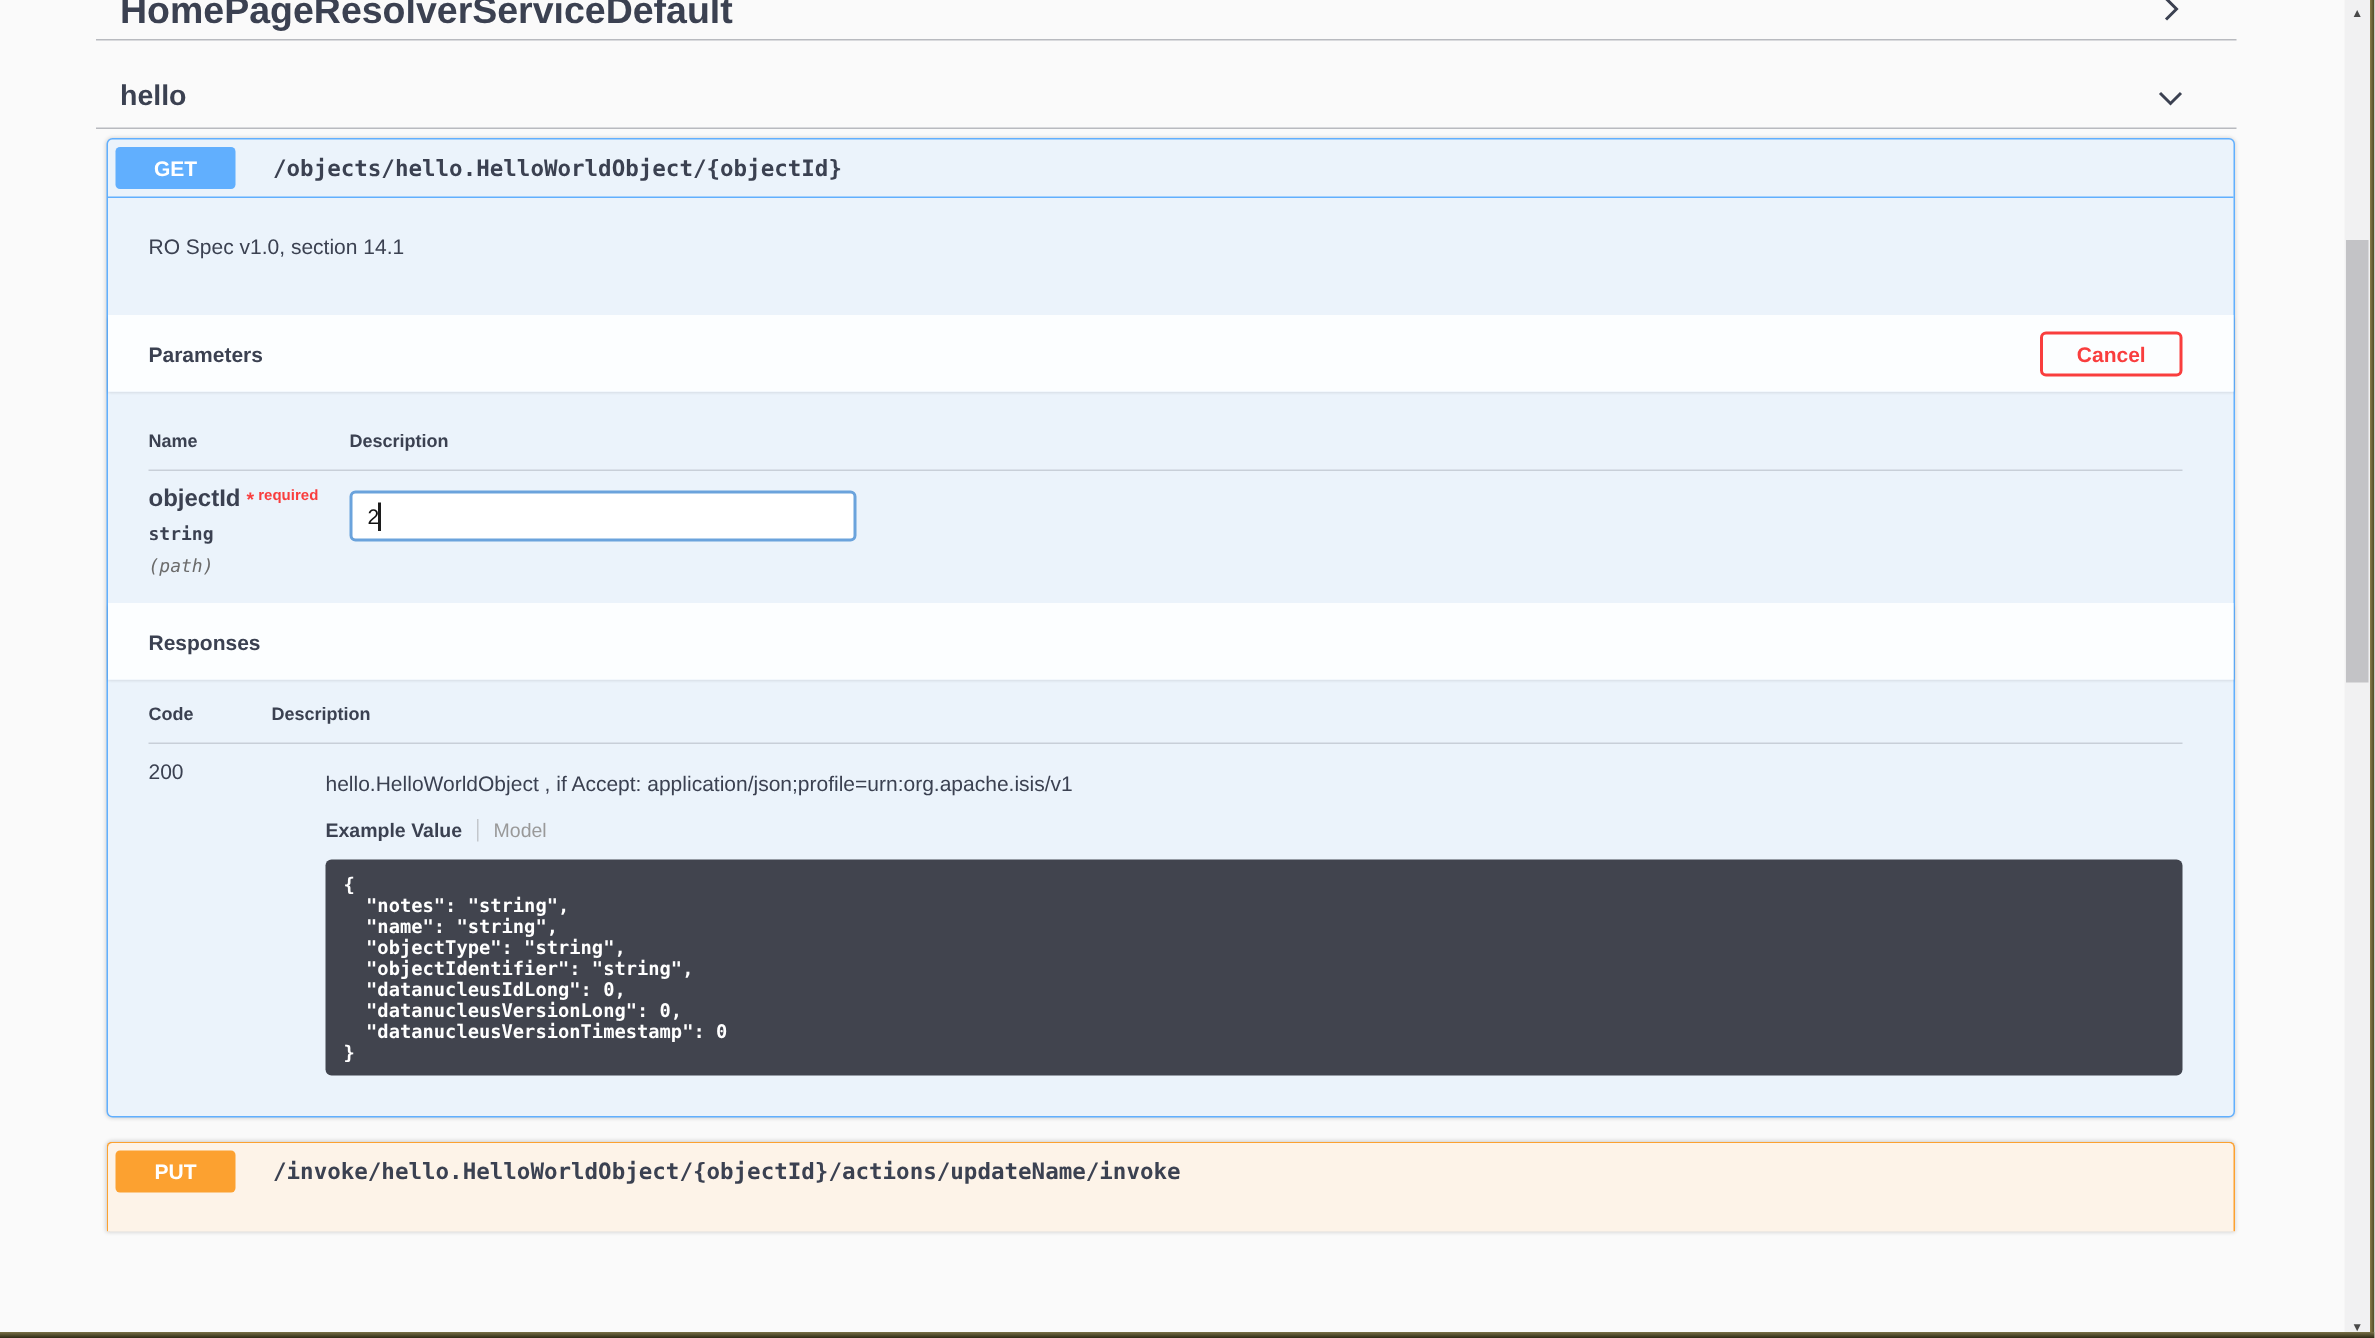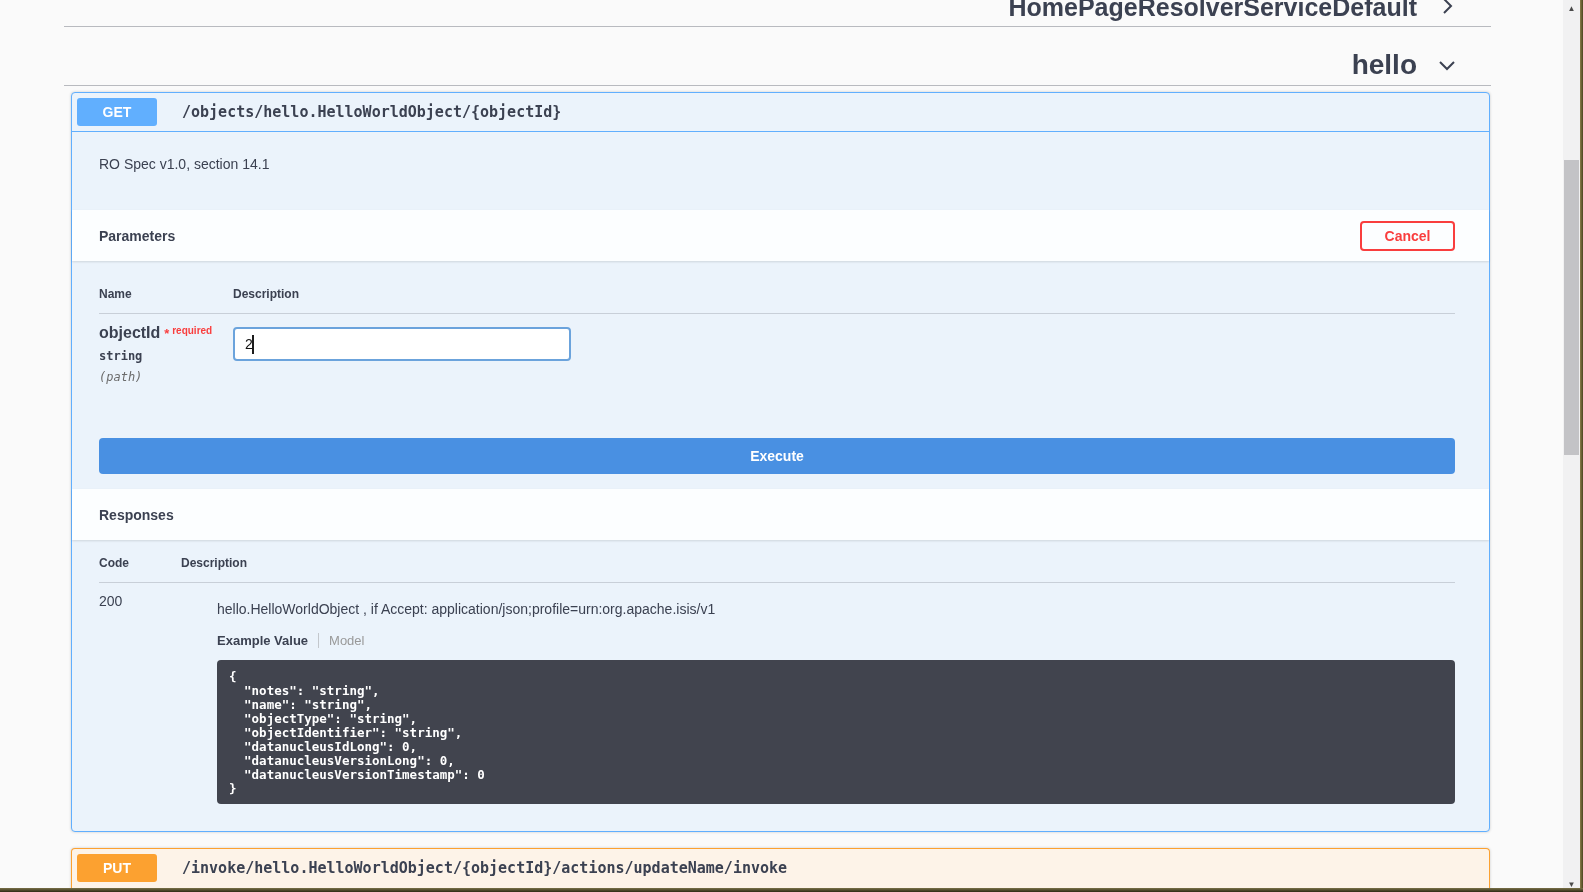--- a/index.html
+++ b/index.html
@@ -5,22 +5,22 @@
   * { box-sizing: border-box; }
   html,body { margin:0; padding:0; }
   body {
     width:1583px; height:892px; overflow:hidden; position:relative;
     background:#fafafa; color:#3b4151;
     font-family:"Liberation Sans", sans-serif;
   }
   .wrapper { margin-left:64px; width:1427px; }
 
   
-  .tag-head { display:flex; align-items:center; justify-content:flex-end; padding:0 34px 0 16px;gap:20px; }
-  .tag-title { margin:0; font-size:28px; font-weight:bold; color:#3b4151; }
+  .tag-head { display:flex; align-items:center; justify-content:space-between; padding:0 34px 0 16px; }
+  .tag-title { margin:0; font-size:19px; font-weight:bold; color:#3b4151; }
   .head-cut { height:26px; }
   .head-cut .tag-title { font-size:25px; margin-top:-11px; }
   .head-cut .chev { margin-top:-14px; }
   hr.tag-divider { border:none; border-top:1px solid rgba(59,65,81,.35); margin:0; }
   .head-hello { margin-top:18px; height:40px; }
   .hr2 { margin-top:4px; }
   .chev svg { display:block; }
 
   
   .opblock {
@@ -176,23 +176,20 @@
           </div>
           <div>
             <div class="param-input-wrap">
               <input class="param-input" type="text" value="2" style="">
               <span class="caret"></span>
             </div>
           </div>
         </div>
       </div>
 
-      <div class="execute-wrap">
-        <button class="btn-execute">Execute</button>
-      </div>
 
       <div class="section-header">
         <h4 class="section-title">Responses</h4>
       </div>
 
       <div class="responses-body">
         <div class="resp-head">
           <div>Code</div>
           <div>Description</div>
         </div>

